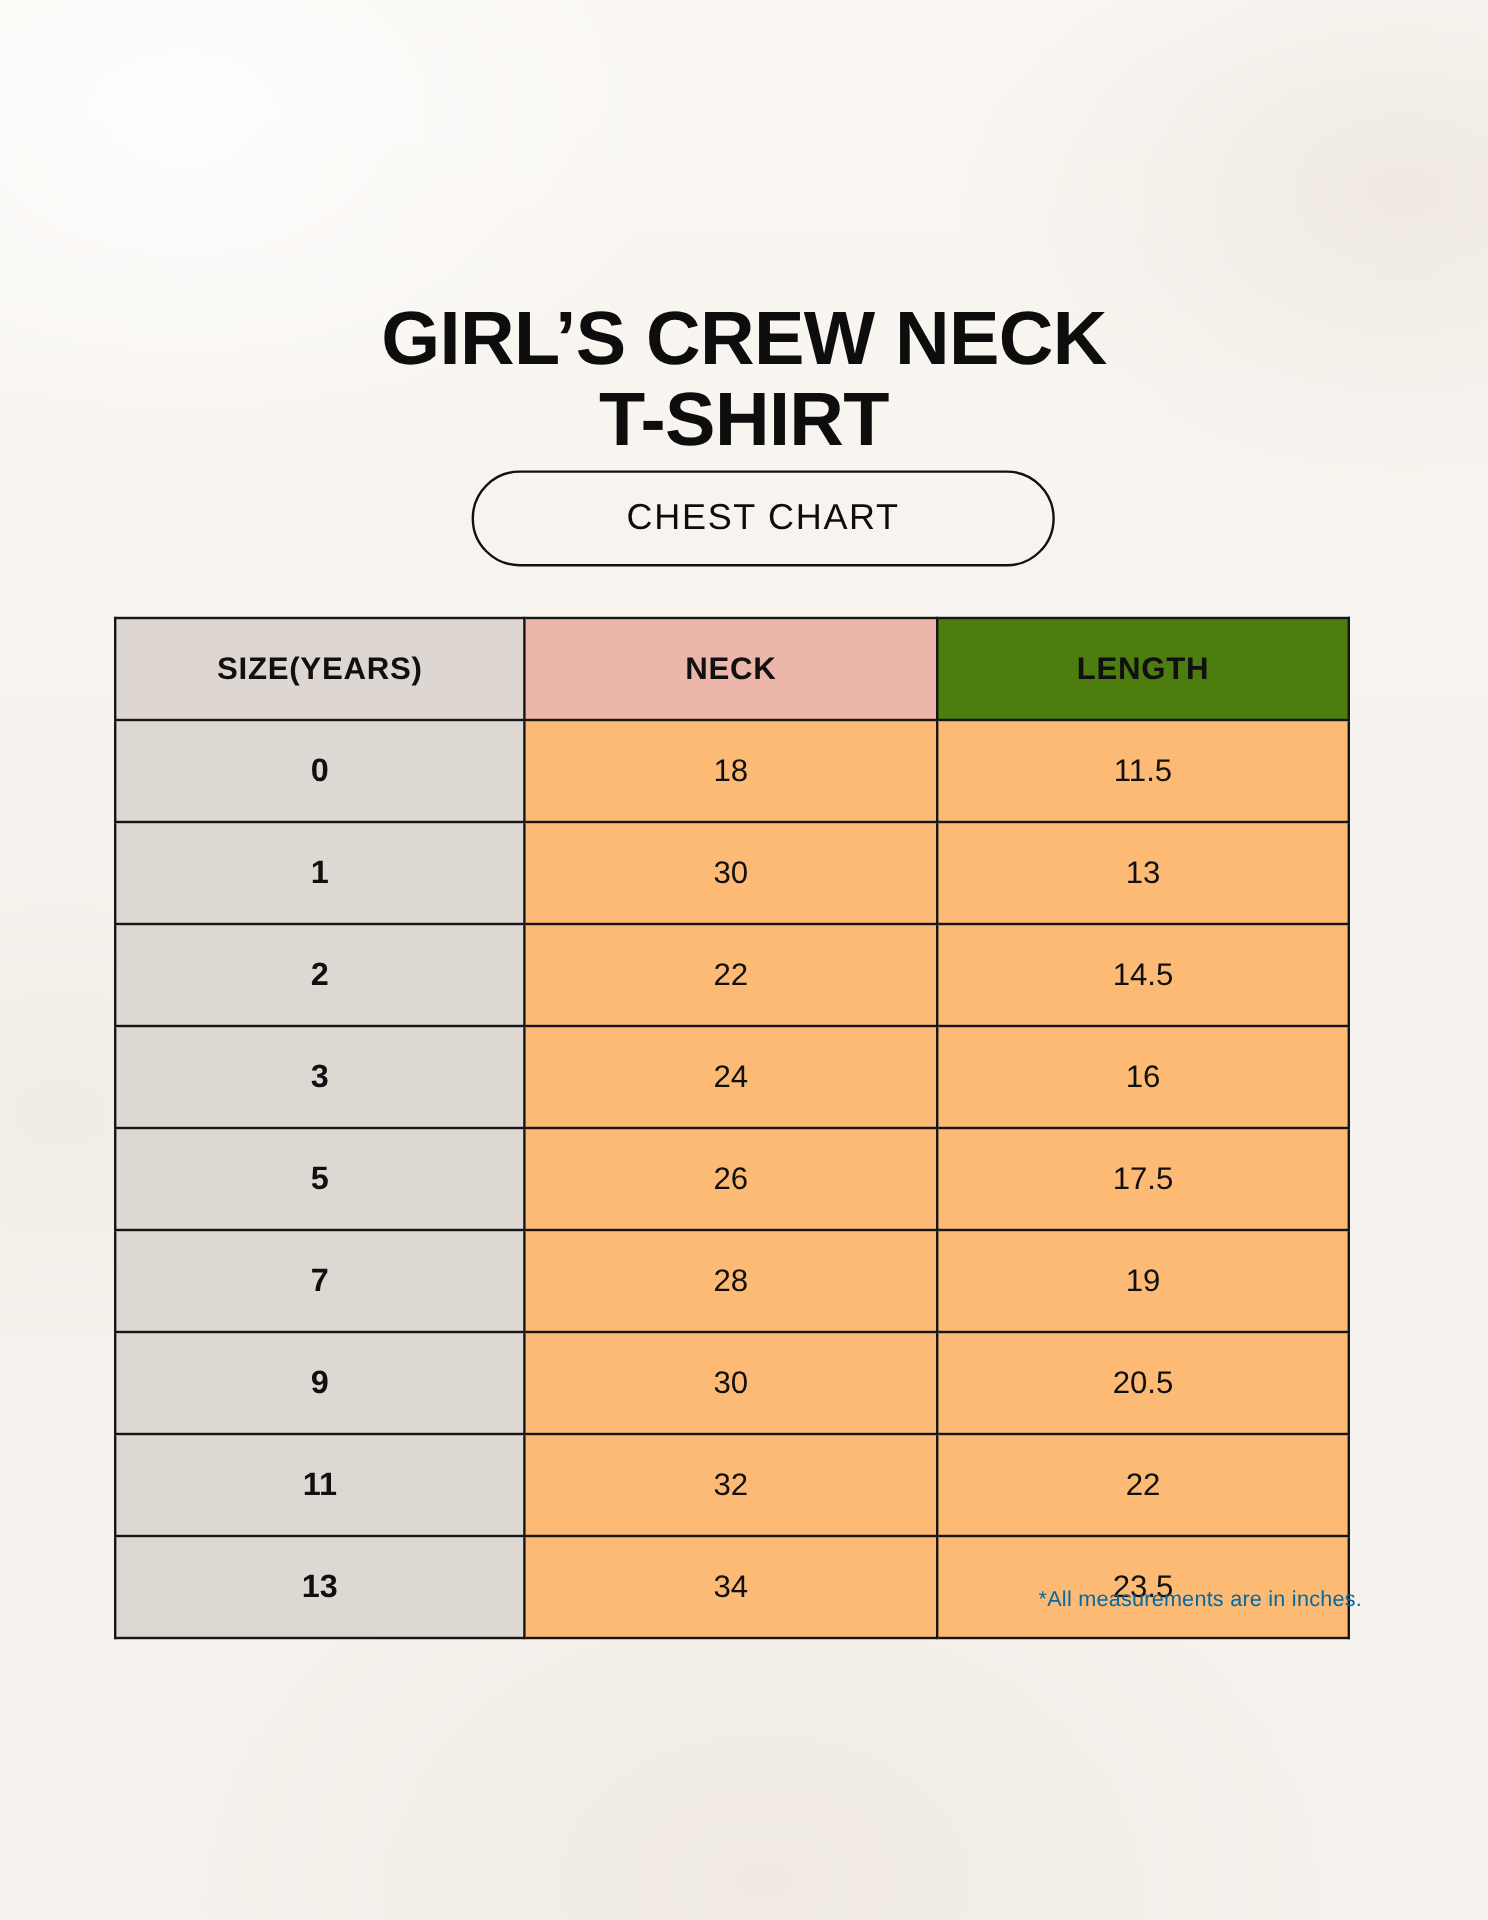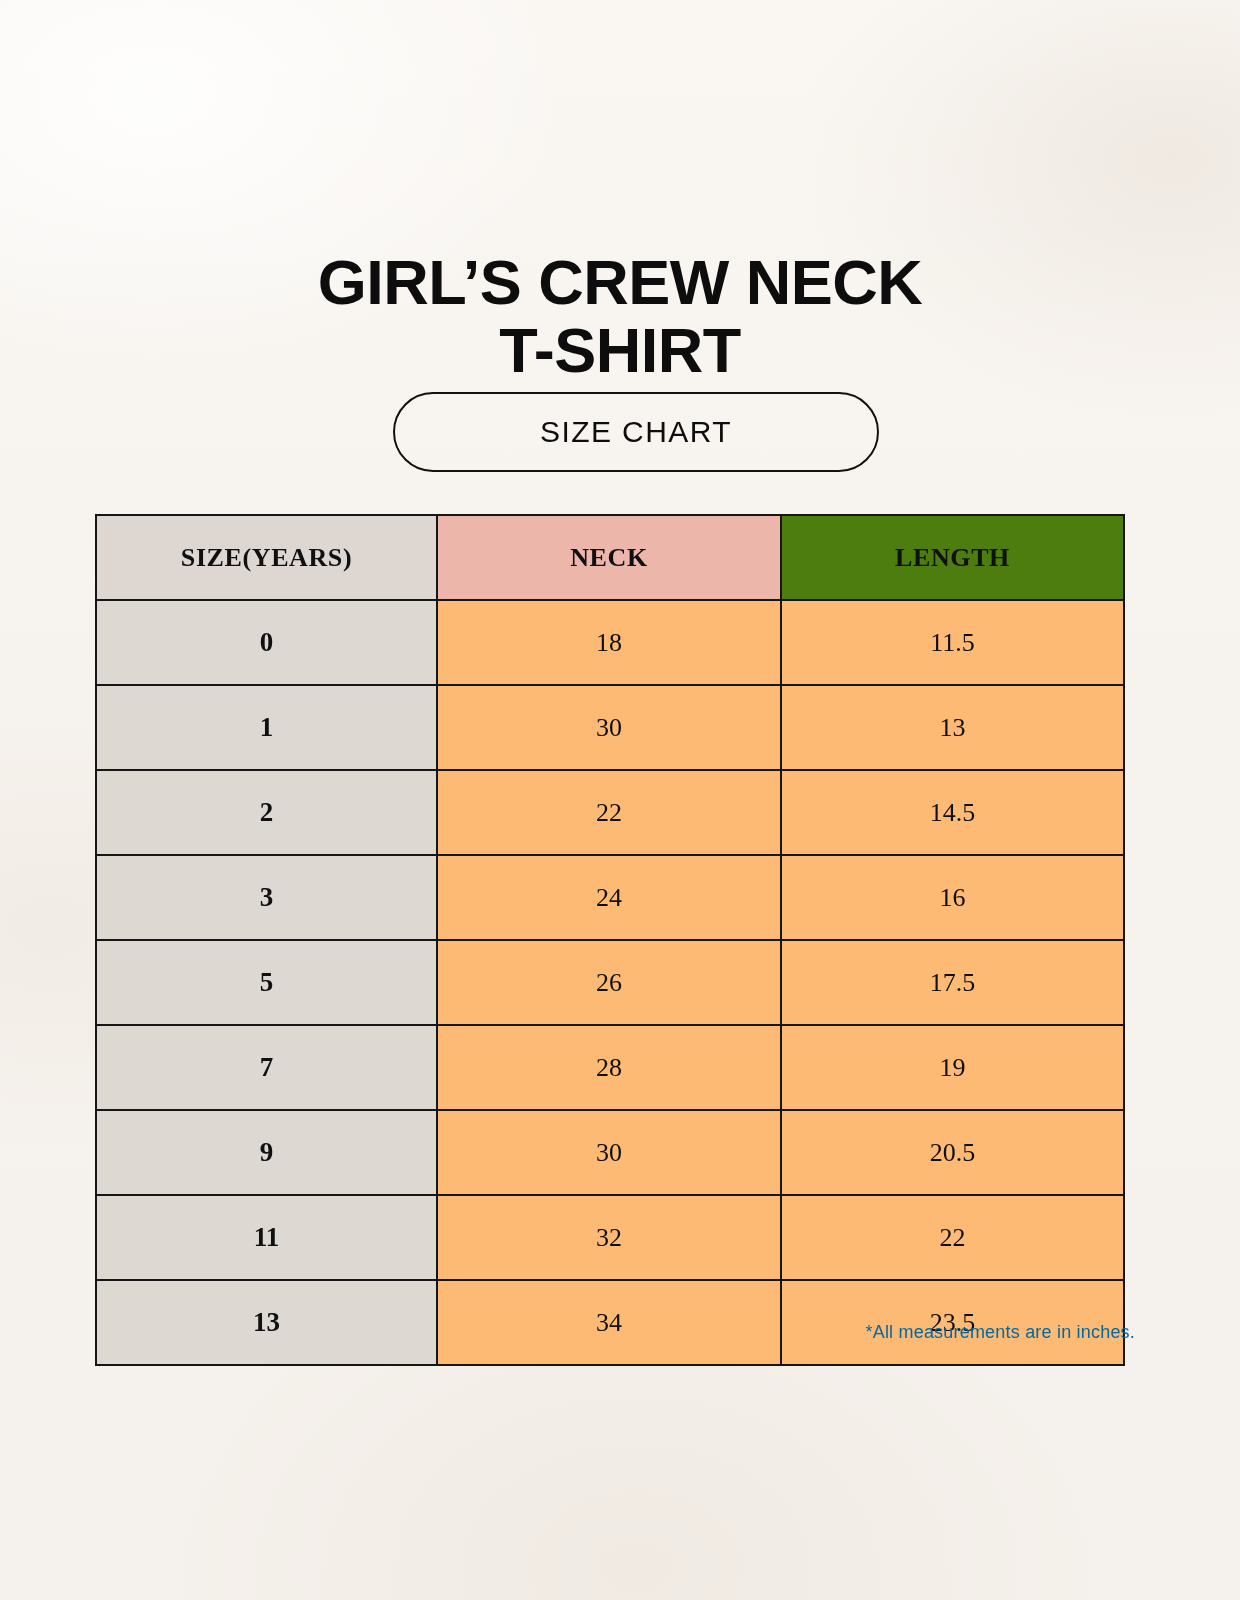--- a/index.html
+++ b/index.html
@@ -80,21 +80,20 @@
     table-layout: fixed;
   }
   table.size-table th,
   table.size-table td {
     border: 2px solid #161616;
     height: 81px;
     text-align: center;
     vertical-align: middle;
     font-size: 26px;
     color: #101010;
-    font-family: Liberation Serif, serif;
   }
   table.size-table col.c1 { width: 341px; }
   table.size-table col.c2 { width: 344px; }
   table.size-table col.c3 { width: 343px; }
 
   thead th {
     font-weight: 700;
     font-size: 27px;
     letter-spacing: 0.6px;
   }
@@ -129,21 +128,21 @@
 
 <div class="page">
   <div class="bg-wash"></div>
 
   <h1 class="title">
     <span>GIRL’S CREW NECK</span>
     <span class="line2">T-SHIRT</span>
   </h1>
 
   <div class="pill">
-    <span>SIZE CHART</span>
+    <span>CHEST CHART</span>
   </div>
 
   <div class="table-wrap">
     <table class="size-table">
       <colgroup>
         <col class="c1">
           <col class="c2">
           <col class="c3">
       </colgroup>
       <thead>

